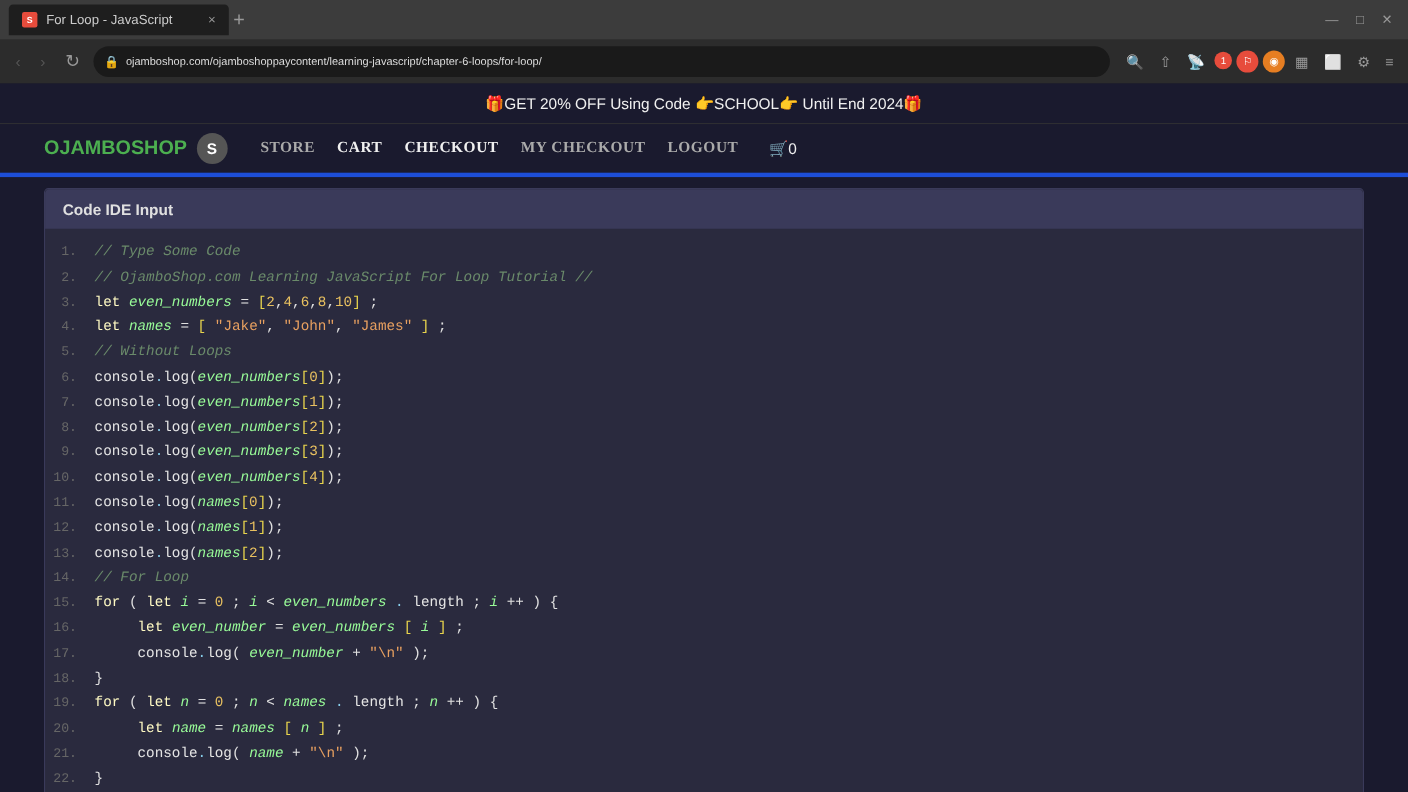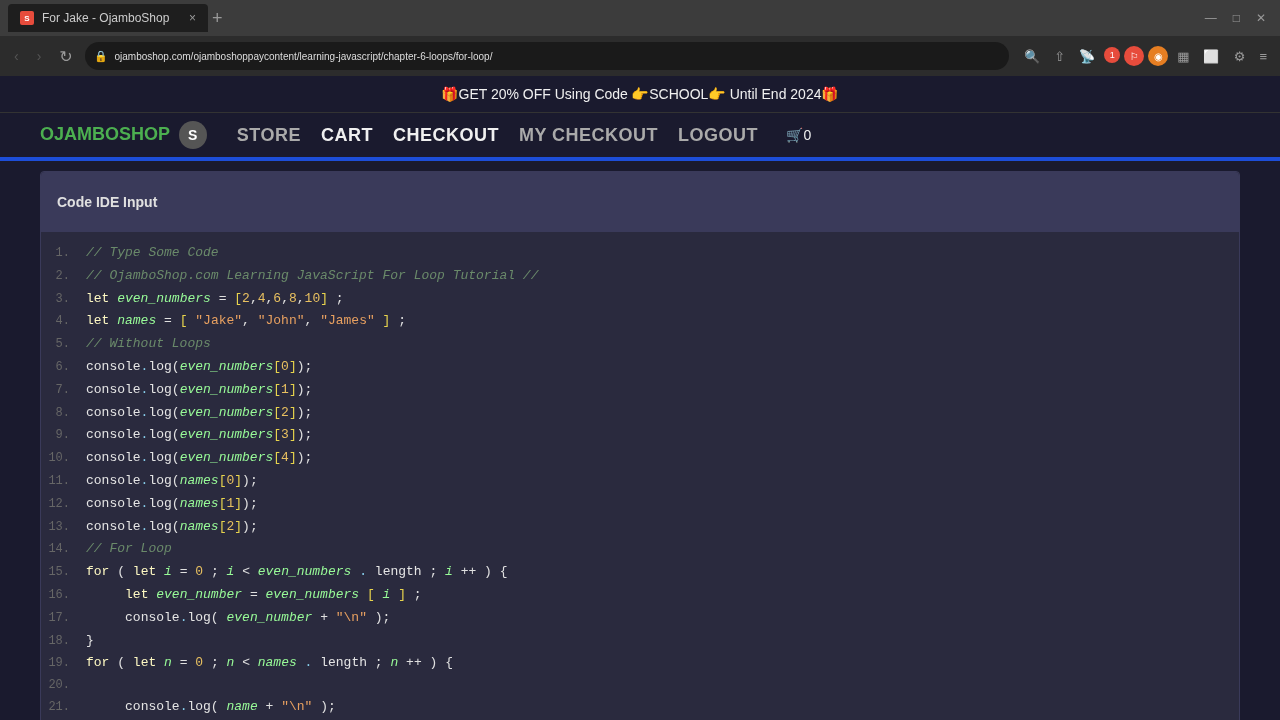--- a/index.html
+++ b/index.html
@@ -33,33 +33,33 @@
     .website { background: #1a1a2e; min-height: 644px; }
 
     
     .promo-banner { background: #1a1a2e; text-align: center; padding: 10px; font-size: 14px; color: #f0f0f0; border-bottom: 1px solid #333; }
 
     
     .site-nav { background: #1a1a2e; display: flex; align-items: center; padding: 8px 40px; border-bottom: 4px solid #1d4ed8; }
     .site-logo { color: #4CAF50; font-weight: bold; font-size: 18px; text-decoration: none; margin-right: 10px; }
     .logo-s { display: inline-flex; align-items: center; justify-content: center; width: 28px; height: 28px; border-radius: 50%; background: #555; color: white; font-size: 14px; font-weight: bold; margin-left: 4px; }
     .nav-links { display: flex; align-items: center; gap: 20px; margin-left: 20px; }
-    .nav-link { color: #aaa; text-decoration: none; font-size: 18px; font-weight: 600; letter-spacing: 0.5px; }
+    .nav-link { color: #aaa; text-decoration: none; font-size: 14px; font-weight: 600; letter-spacing: 0.5px; font-family: Liberation Serif, serif; }
     .nav-link.cart { color: #f0f0f0; }
     .nav-link.checkout { color: #f0f0f0; }
     .nav-link.myaccount { color: #aaa; }
     .nav-link.logout { color: #aaa; }
     .cart-icon { color: #f0f0f0; font-size: 14px; margin-left: 8px; }
 
     
     .main-content { padding: 0 40px 20px; }
 
     
     .code-ide { background: #2a2a3e; border: 1px solid #3a3a5a; border-radius: 4px; margin-top: 10px; }
-    .code-ide-header { background: #3a3a5a; padding: 22px 16px; font-size: 14px; font-weight: bold; color: #e0e0e0; border-radius: 4px 4px 0 0; }
+    .code-ide-header { background: #3a3a5a; padding: 10px 16px; font-size: 14px; font-weight: bold; color: #e0e0e0; border-radius: 4px 4px 0 0; }
     .code-area { padding: 10px 0; font-family: 'Courier New', Courier, monospace; font-size: 13px; }
     .code-line { display: flex; align-items: baseline; padding: 1px 0; line-height: 1.6; }
     .line-num { color: #666; width: 45px; text-align: right; padding-right: 16px; flex-shrink: 0; font-size: 12px; user-select: none; }
     .code-text { flex: 1; }
 
     
     .c-comment { color: #6a8a6a; font-style: italic; }
     .c-keyword { color: #fef9c3; }
     .c-varname { color: #98fb98; font-style: italic; }
     .c-num { color: #e8c060; }
@@ -71,21 +71,21 @@
     .c-white { color: #e0e0e0; }
   </style>
 </head>
 <body>
 
 <div class="browser-chrome">
 
   <div class="tab-bar">
     <div class="tab">
       <span class="tab-favicon">S</span>
-      <span>For Jake - OjamboShop</span>
+      <span>For Loop - JavaScript</span>
       <span class="tab-close">×</span>
     </div>
     <button class="tab-new">+</button>
     <div style="flex:1"></div>
     <div class="tab-controls">
       <button class="tab-ctrl-btn">—</button>
       <button class="tab-ctrl-btn">□</button>
       <button class="tab-ctrl-btn">✕</button>
     </div>
   </div>
@@ -304,20 +304,32 @@
             <span class="c-func">length</span>
             <span class="c-punc">; </span>
             <span class="c-varname">n</span>
             <span class="c-white">++</span>
             <span class="c-punc">)</span>
             <span class="c-white"> {</span>
           </span>
         </div>
         <div class="code-line">
           <span class="line-num">20.</span>
+          <span class="code-text">
+            <span class="c-white">&nbsp;&nbsp;&nbsp;&nbsp;</span>
+            <span class="c-keyword">let</span>
+            <span class="c-white"> </span>
+            <span class="c-varname">name</span>
+            <span class="c-white"> = </span>
+            <span class="c-varname">names</span>
+            <span class="c-bracket">[</span>
+            <span class="c-varname">n</span>
+            <span class="c-bracket">]</span>
+            <span class="c-punc">;</span>
+          </span>
         </div>
         <div class="code-line">
           <span class="line-num">21.</span>
           <span class="code-text">
             <span class="c-white">&nbsp;&nbsp;&nbsp;&nbsp;</span>
             <span class="c-func">console</span><span class="c-dot">.</span><span class="c-func">log</span><span class="c-punc">(</span>
             <span class="c-varname">name</span>
             <span class="c-white"> + </span>
             <span class="c-string">"\n"</span>
             <span class="c-punc">);</span>

